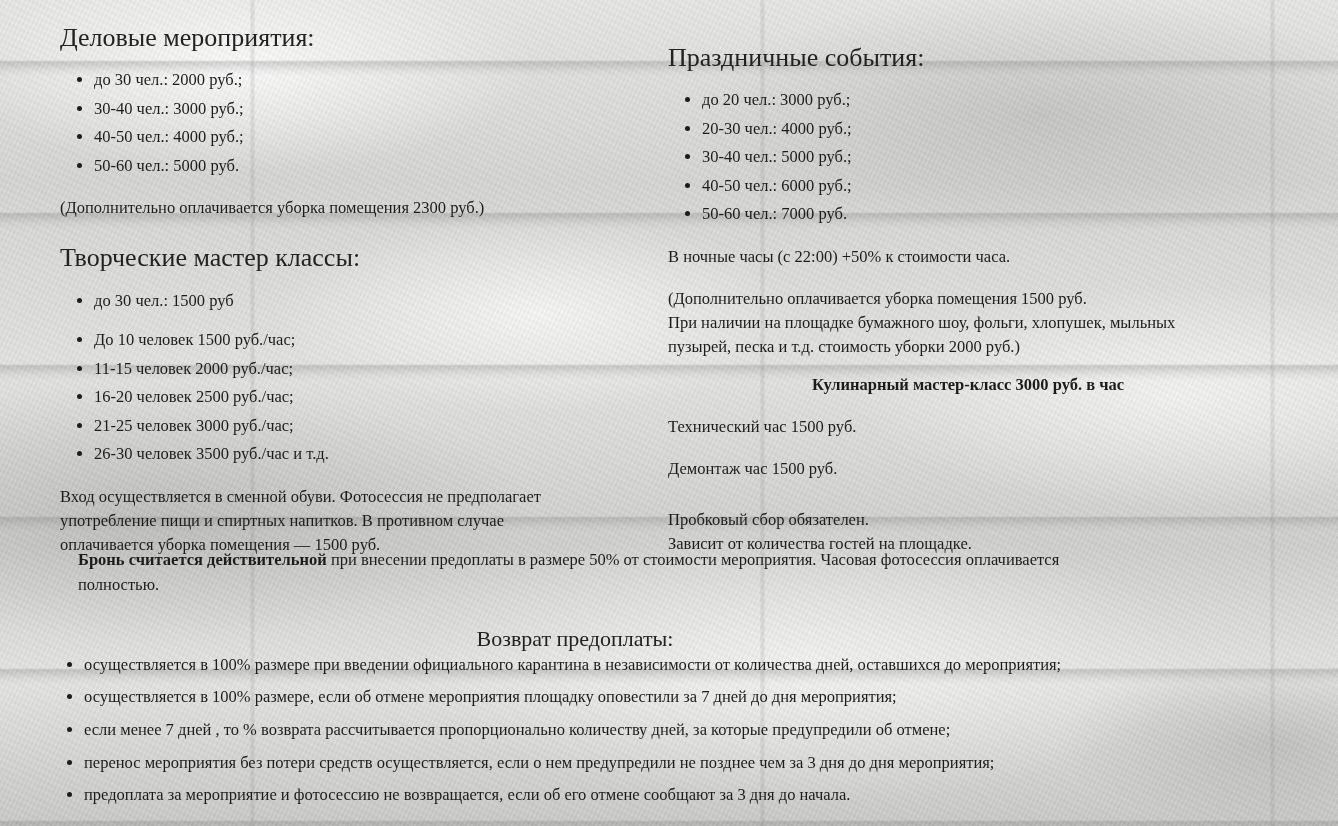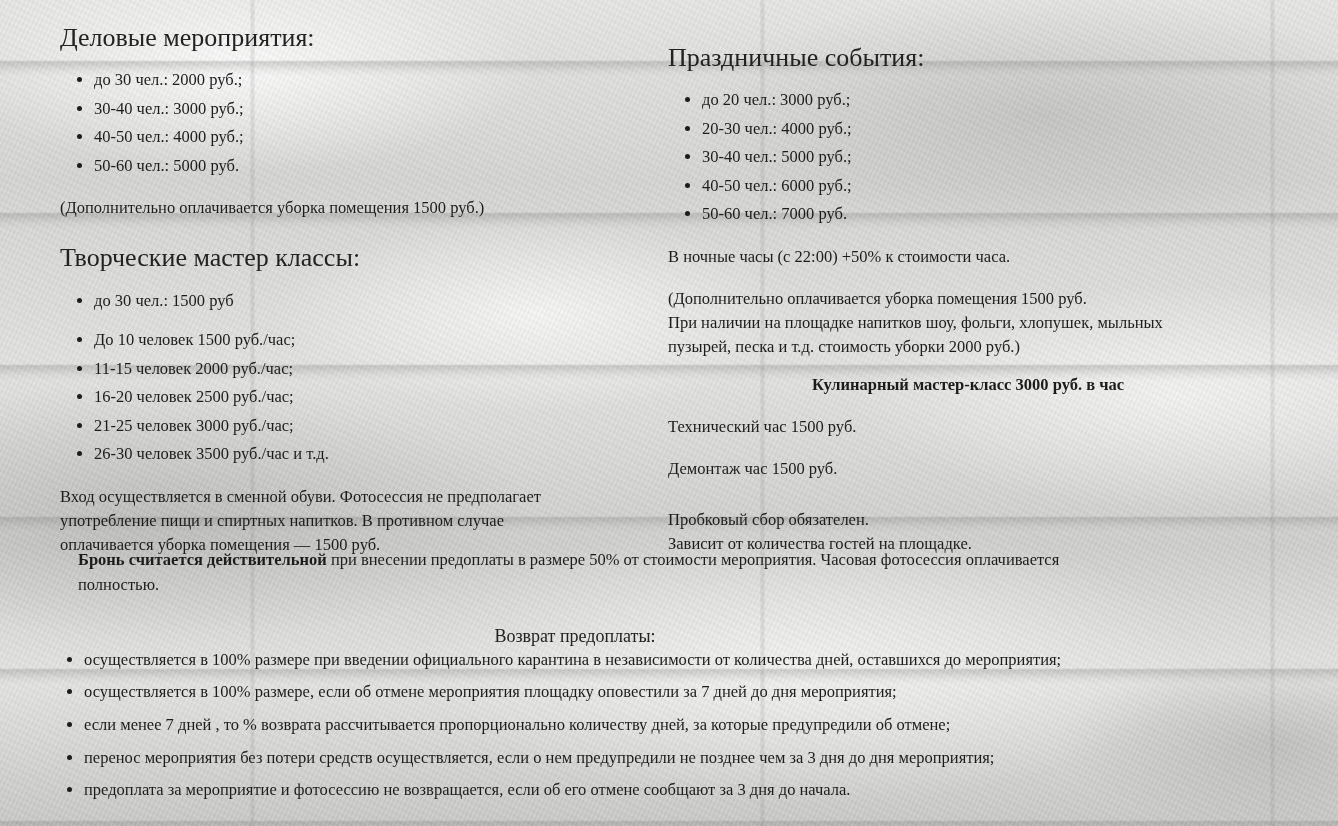--- a/index.html
+++ b/index.html
@@ -112,21 +112,21 @@
     right: 62px;
     top: 548px;
   }
   #deposit-line {
     font-size: 16.5px;
     line-height: 1.5;
     margin: 0 0 0 18px;
   }
   #refund-title {
     text-align: center;
-    font-size: 18px;
+    font-size: 22px;
     font-weight: normal;
     margin: 28px 0 0 0;
     color: #222;
   }
   ul#refund-list {
     margin: 0 0 0 0;
     padding-left: 24px;
     list-style: disc;
   }
   ul#refund-list li {
@@ -147,21 +147,21 @@
 
   <div class="col" id="col-left">
 
     <h2 class="heading first">Деловые мероприятия:</h2>
     <ul class="price-list">
       <li>до 30 чел.: 2000 руб.;</li>
       <li>30-40 чел.: 3000 руб.;</li>
       <li>40-50 чел.: 4000 руб.;</li>
       <li>50-60 чел.: 5000 руб.</li>
     </ul>
-    <p class="note">(Дополнительно оплачивается уборка помещения 1500 руб.)</p>
+    <p class="note">(Дополнительно оплачивается уборка помещения 2300 руб.)</p>
 
     <h2 class="heading" style="margin-top:22px">Творческие мастер классы:</h2>
     <ul class="price-list">
       <li>до 30 чел.: 1500 руб</li>
     </ul>
 
     <ul class="price-list">
       <li>До 10 человек 1500 руб./час;</li>
       <li>11-15 человек 2000 руб./час;</li>
       <li>16-20 человек 2500 руб./час;</li>
@@ -183,21 +183,21 @@
       <li>20-30 чел.: 4000 руб.;</li>
       <li>30-40 чел.: 5000 руб.;</li>
       <li>40-50 чел.: 6000 руб.;</li>
       <li>50-60 чел.: 7000 руб.</li>
     </ul>
 
     <p class="note">В ночные часы (с 22:00) +50% к стоимости часа.</p>
 
     <p class="note">
       <span>(Дополнительно оплачивается уборка помещения 1500 руб.</span><br>
-      <span>При наличии на площадке напитков шоу, фольги, хлопушек, мыльных</span><br>
+      <span>При наличии на площадке бумажного шоу, фольги, хлопушек, мыльных</span><br>
       <span>пузырей, песка и т.д. стоимость уборки 2000 руб.)</span>
     </p>
 
     <p class="note tight bold">Кулинарный мастер-класс 3000 руб. в час</p>
 
     <p class="note">Технический час 1500 руб.</p>
 
     <p class="note">Демонтаж час 1500 руб.</p>
 
     <p class="note tall-gap">

